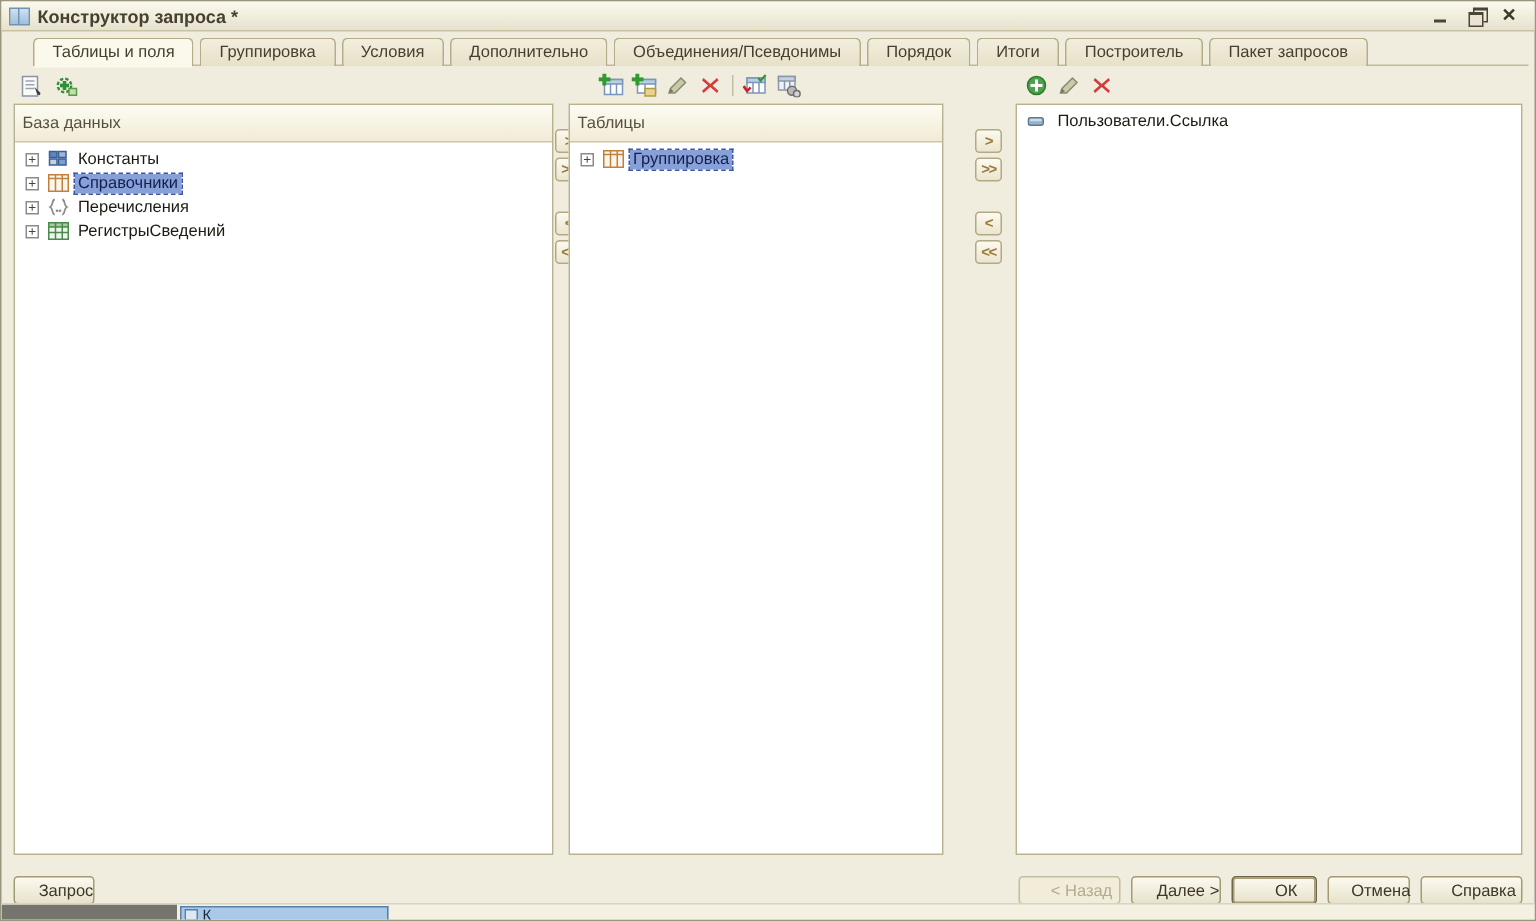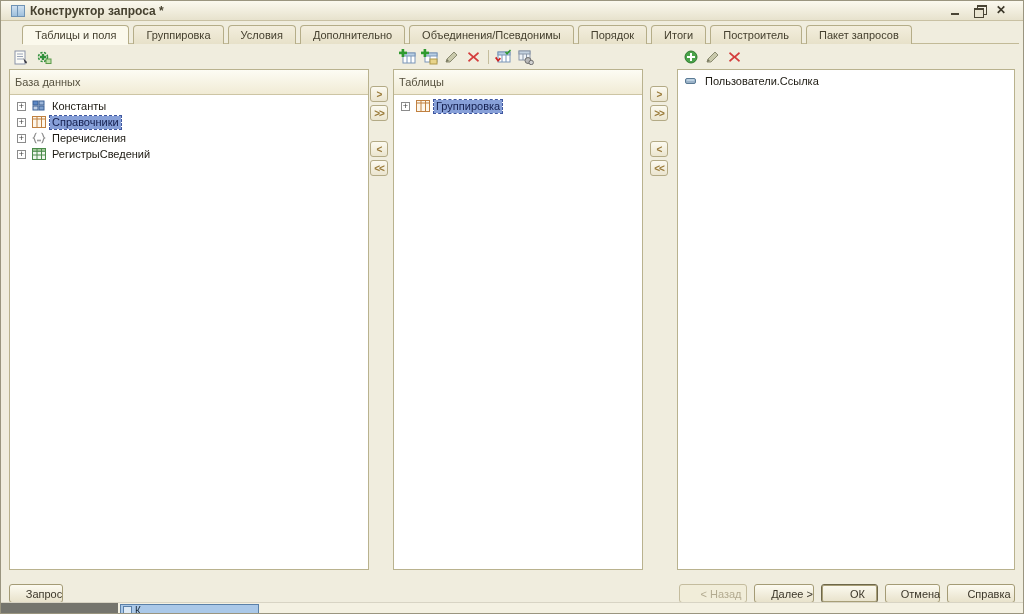--- a/index.html
+++ b/index.html
@@ -4,21 +4,21 @@
 <style>
   * { margin:0; padding:0; box-sizing:border-box; }
   html,body { width:1024px; height:614px; overflow:hidden;
     font-family:"Liberation Sans", sans-serif; }
   #window { position:relative; width:1024px; height:614px;
     background:#f0edde; border:1px solid #9a957f; }
 
   
   #titlebar { position:absolute; left:0; top:0; width:100%; height:20px;
     background:linear-gradient(#fbf9ef,#e7e2cd);
-    border-bottom:1px solid #c9c1a3; display:flex; align-items:center; padding:0 10px; }
+    border-bottom:1px solid #c9c1a3; display:flex; align-items:center; padding:0 5px; }
   .title-icon { width:14px; height:12px; margin-right:5px; position:relative;
     background:linear-gradient(#cfe0f0,#9fc0dc); border:1px solid #6f93b5; }
   .title-icon::after { content:""; position:absolute; left:5px; top:0; bottom:0;
     width:1px; background:#6f93b5; }
   #title-text { font-size:12px; font-weight:bold; color:#46412f; }
   #win-controls { margin-left:auto; display:flex; align-items:center; gap:10px; padding-right:4px; }
   .wc { width:13px; height:11px; position:relative; cursor:default; }
   .wc-min::after { content:""; position:absolute; left:1px; bottom:1px; width:8px; height:2px; background:#4a4535; }
   .wc-rest::before { content:""; position:absolute; left:4px; top:0; width:8px; height:7px;
     border:1px solid #4a4535; border-top-width:2px; background:transparent; }
@@ -37,21 +37,21 @@
 
   
   .toolbar { position:absolute; top:46px; height:20px; display:flex; align-items:center; gap:3px; }
   #toolbar-left { left:11px; } #toolbar-mid { left:397px; } #toolbar-right { left:680px; }
   .tbtn { width:19px; height:18px; display:flex; align-items:center; justify-content:center; border-radius:2px; }
   .tbsep { width:1px; height:14px; background:#c5bd9d; margin:0 2px; }
 
   
   .panel { position:absolute; top:68px; bottom:43px; background:#fff; border:1px solid #b9b28e; }
   #panel-db { left:8px;  width:360px; }
-  #panel-tables { left:392px; width:250px; }
+  #panel-tables { left:378px; width:250px; }
   #panel-fields { left:676px; width:338px; }
   .panel-header { height:17px; background:linear-gradient(#fdfcf4,#f1ebd5);
     border-bottom:1px solid #cdc5a4; font-size:11px; color:#56513f;
     display:flex; align-items:center; padding:12px 5px; }
   .panel-body { padding:3px 0 0 0; }
 
   .trow { height:16px; display:flex; align-items:center; font-size:11px; color:#1d1a12; padding-left:7px; }
   .expander { width:9px; height:9px; border:1px solid #8b8b8b; background:#fff; margin-right:5px;
     font-size:9px; line-height:7px; text-align:center; color:#444; flex:0 0 auto; }
   .ticon { width:15px; height:13px; margin-right:4px; flex:0 0 auto; display:flex; align-items:center; justify-content:center; }

